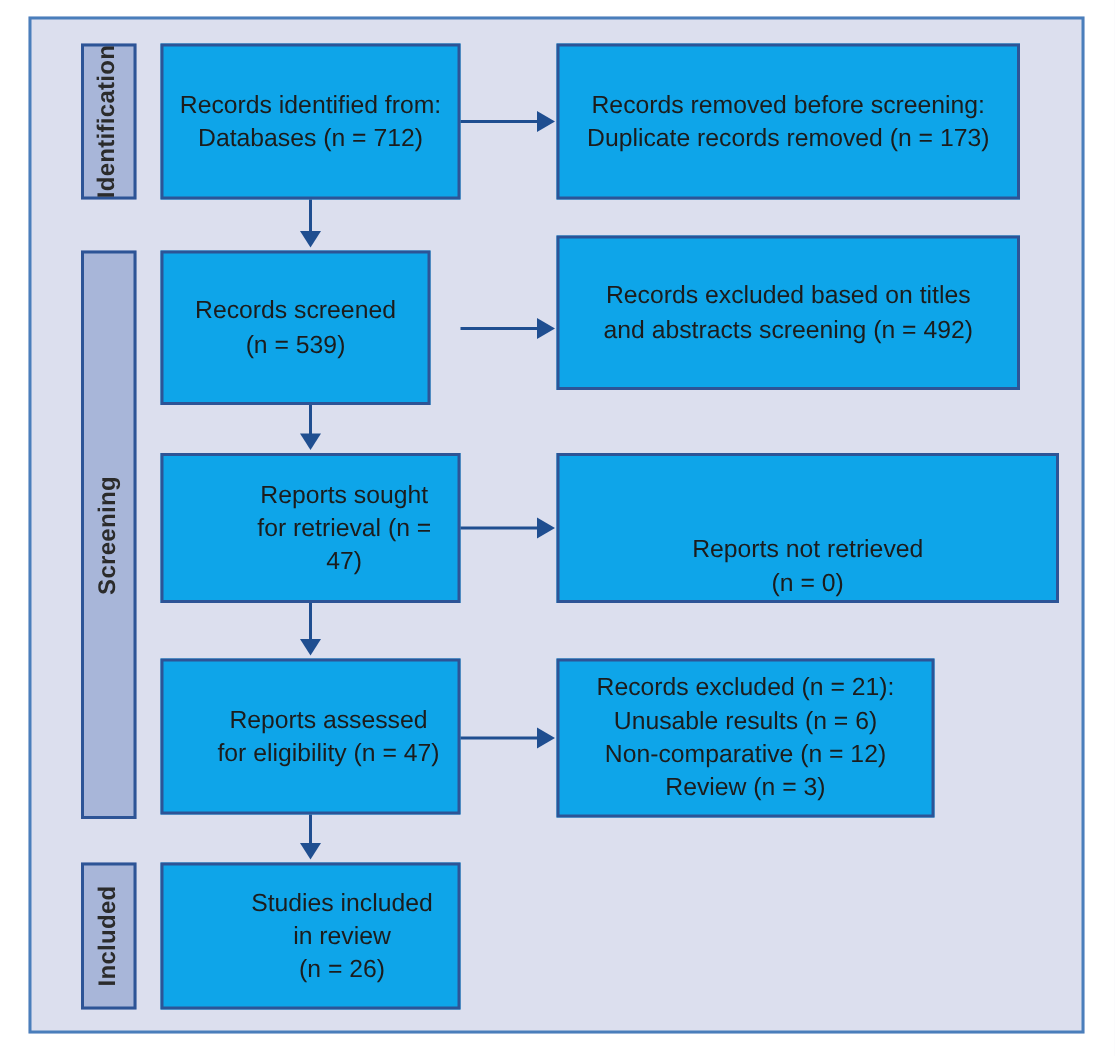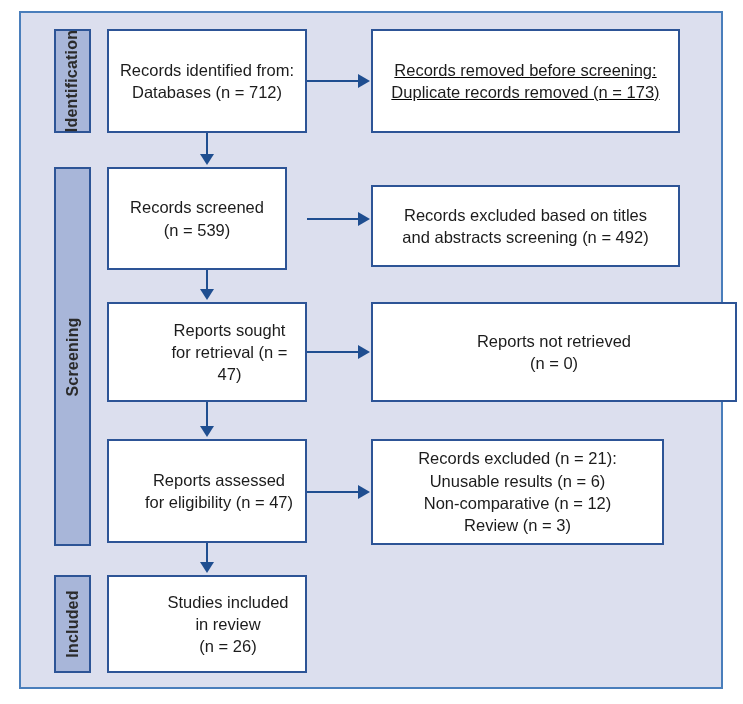--- a/index.html
+++ b/index.html
@@ -55,21 +55,21 @@
     line-height: 1;
   }
 
   #stage-identification { left: 33px; top: 16px;  width: 37px;  height: 104px; }
   #stage-screening      { left: 33px; top: 154px; width: 37px;  height: 379px; }
   #stage-included       { left: 33px; top: 562px; width: 37px;  height: 98px;  }
 
   
   .flow-box {
     position: absolute;
-    background: #ffffff;
+    background: #0ea5e9;
     border: 2px solid #2d5496;
     box-sizing: border-box;
     display: flex;
     align-items: center;
     justify-content: center;
     text-align: center;
   }
   .flow-box .box-text {
     font-family: "Liberation Sans", sans-serif;
     font-size: 16.5px;
@@ -80,24 +80,24 @@
   }
 
   
   #box-identified  { left: 86px; top: 16px;  width: 200px; height: 104px; }
   #box-screened    { left: 86px; top: 154px; width: 180px; height: 103px; }
   #box-sought      { left: 86px; top: 289px; width: 200px; height: 100px; padding-left: 45px; }
   #box-assessed    { left: 86px; top: 426px; width: 200px; height: 104px; padding-left: 24px; }
   #box-included    { left: 86px; top: 562px; width: 200px; height: 98px; padding-left: 42px;  }
 
   
-  #box-removed     { left: 350px; top: 16px;  width: 309px; height: 104px; text-decoration: underline; }
-  #box-excl-titles { left: 350px; top: 172px; width: 309px; height: 82px; }
-  #box-not-retr    { left: 350px; top: 289px; width: 366px; height: 100px; }
-  #box-excl-report { left: 350px; top: 426px; width: 293px; height: 106px; }
+  #box-removed     { left: 350px; top: 16px;  width: 309px; height: 104px; }
+  #box-excl-titles { left: 350px; top: 144px; width: 309px; height: 103px; }
+  #box-not-retr    { left: 350px; top: 289px; width: 335px; height: 100px; align-items: flex-end; }
+  #box-excl-report { left: 350px; top: 426px; width: 252px; height: 106px; }
 
   
   .v-line {
     position: absolute;
     width: 2px;
     background: #1f4e90;
     left: 185px;
   }
   #v1 { top: 120px; height: 22px; }
   #v2 { top: 257px; height: 20px; }

